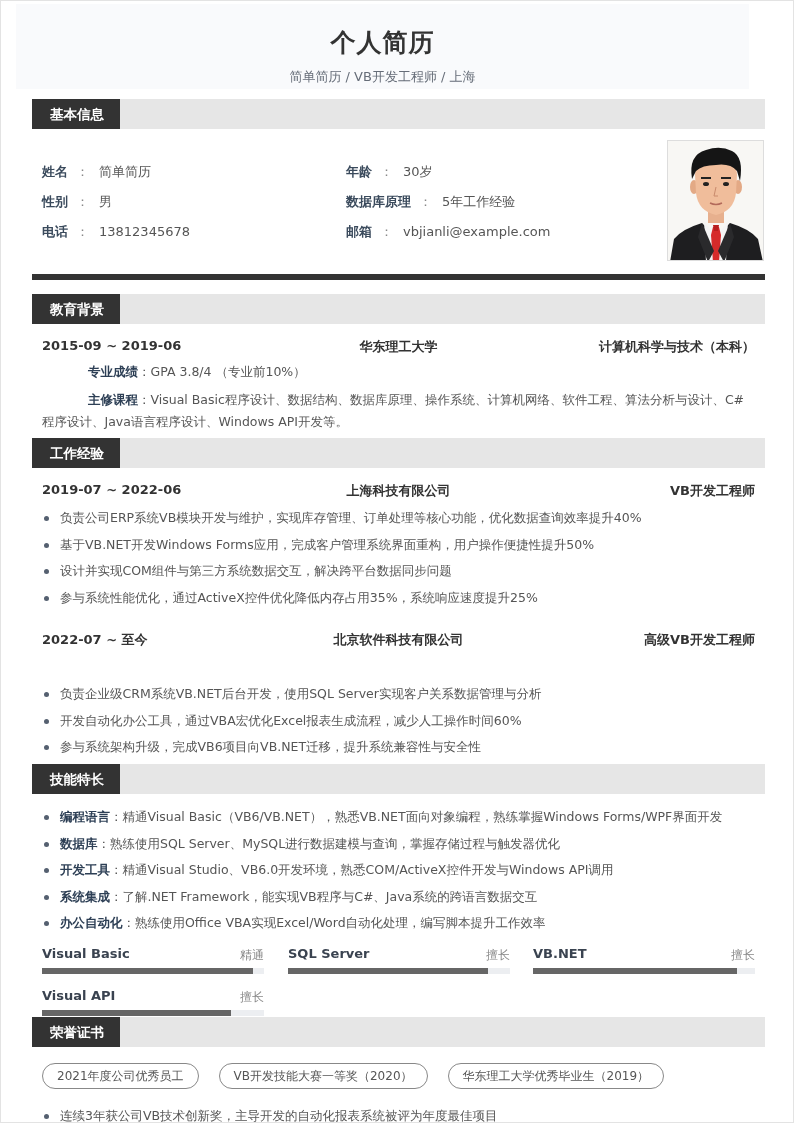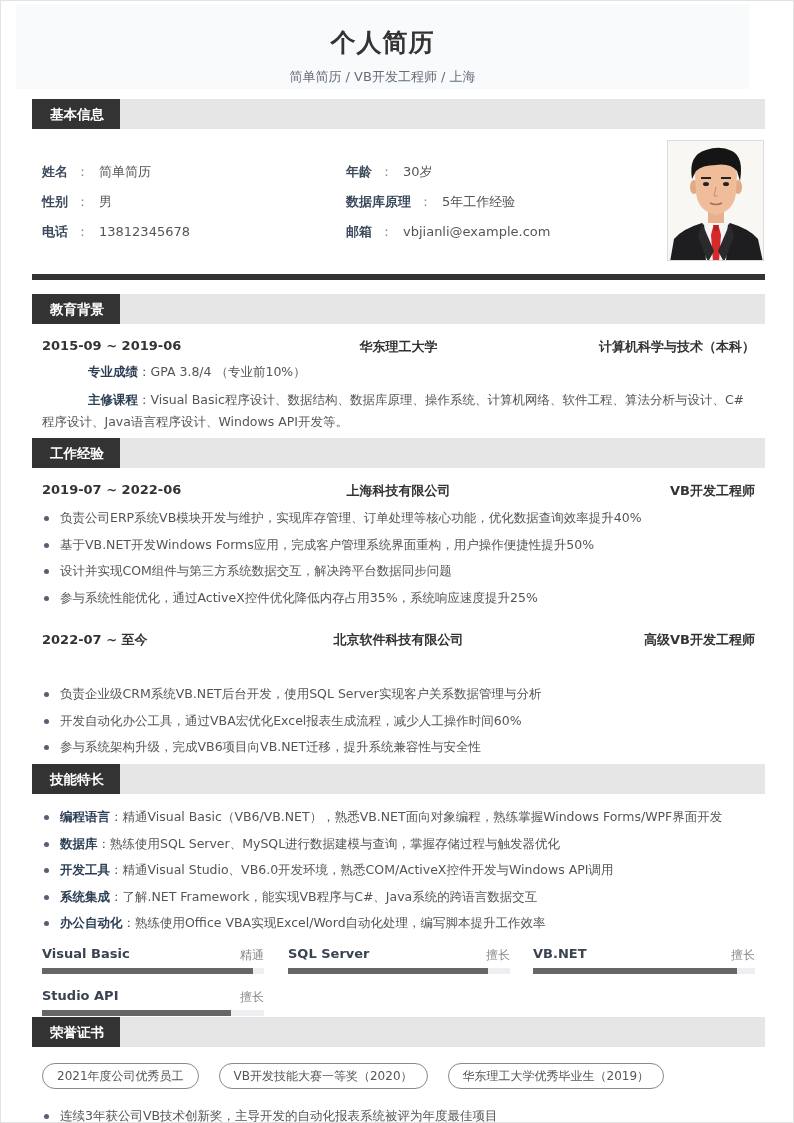--- a/index.html
+++ b/index.html
@@ -186,21 +186,21 @@
       </div>
   </div>
   <div class="skill" style="left:532px; top:945px;text-align:right;">
     <span class="name">VB.NET</span>
     <span class="level">擅长</span>
     <div class="track">
         <div class="fill" style="width:92%;"></div>
       </div>
   </div>
   <div class="skill" style="left:41px; top:987px;">
-    <span class="name">Studio API</span>
+    <span class="name">Visual API</span>
     <span class="level">擅长</span>
     <div class="track">
         <div class="fill" style="width:85%;"></div>
       </div>
   </div>
 
   <div class="sec-head" style="top:1016px;">
     <div class="tab">荣誉证书</div>
   </div>
 

